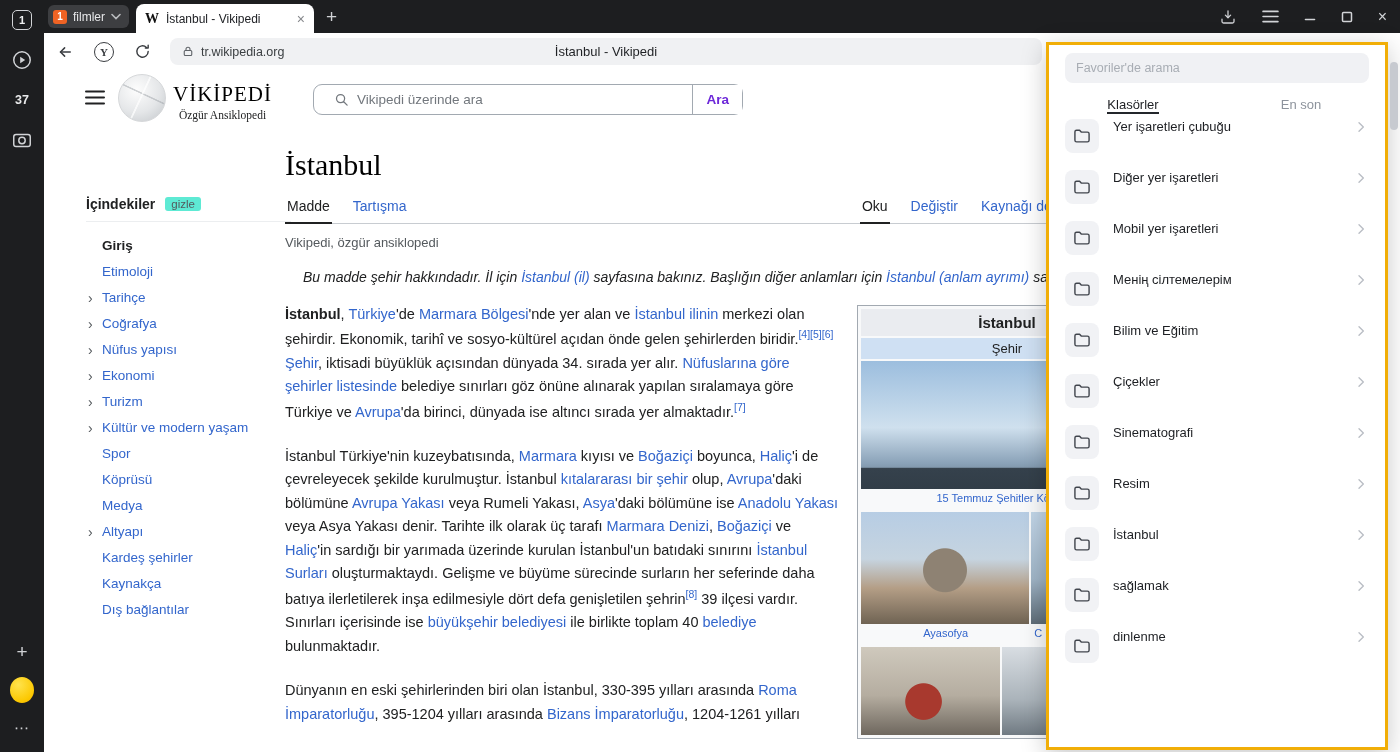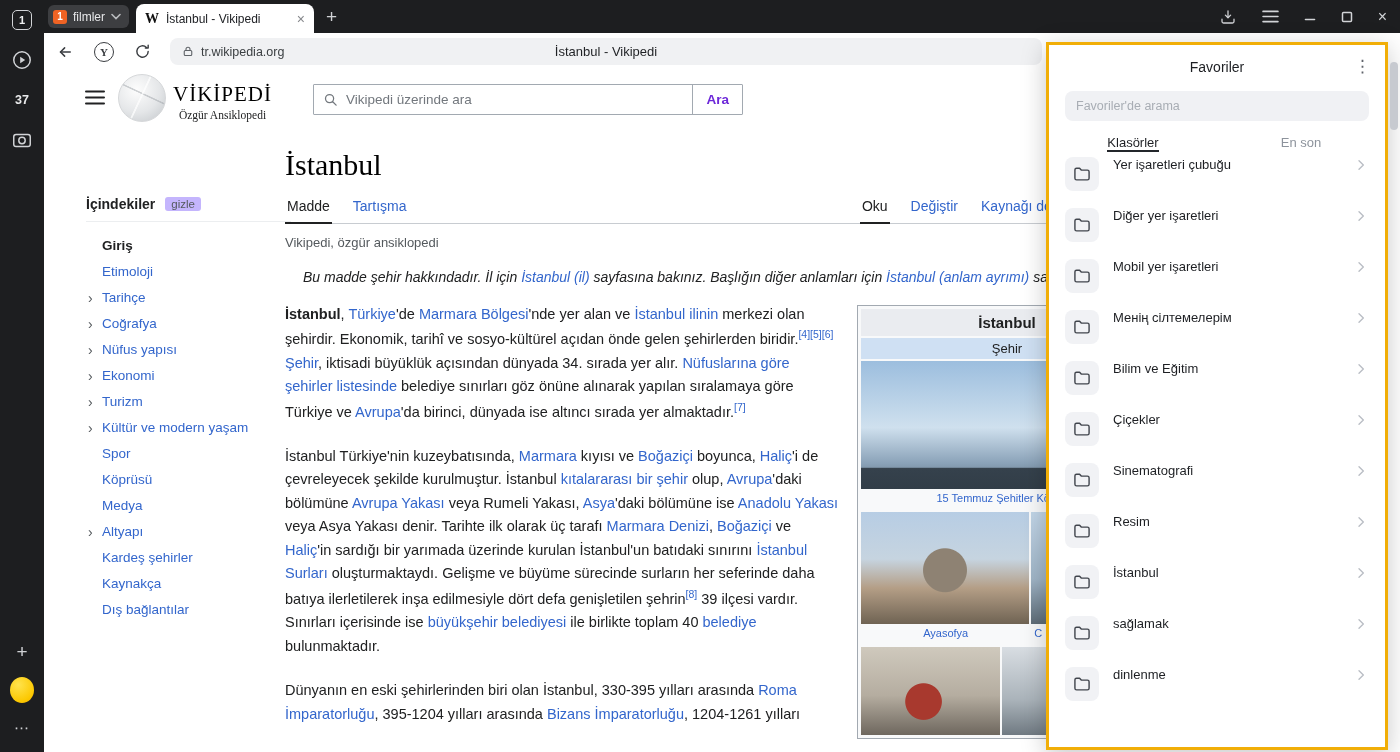--- a/index.html
+++ b/index.html
@@ -55,31 +55,31 @@
   .wlogo { position:absolute; left:74px; top:4px; width:48px; height:48px; border-radius:50%;
            background:
              linear-gradient(115deg, transparent 46%, rgba(255,255,255,.7) 47%, rgba(255,255,255,.7) 49%, transparent 50%),
              linear-gradient(25deg, transparent 55%, rgba(160,165,170,.5) 56%, rgba(160,165,170,.5) 57.5%, transparent 58.5%),
              radial-gradient(circle at 38% 32%, #fdfdfd, #e4e6e8 55%, #c2c6ca);
            border:1px solid #d6d8da; cursor:pointer; }
   .wordmark { position:absolute; left:129px; top:12px; text-align:center; cursor:pointer; }
   .wm1 { font-family:"Liberation Serif", serif; font-size:21px; letter-spacing:1px; color:#000;text-align:right; }
   .wm2 { font-family:"Liberation Serif", serif; font-size:11.5px; color:#202122; margin-top:2px; }
   .wsearch { position:absolute; left:269px; top:14px; width:430px; height:31px; display:flex; align-items:stretch;
-             border:1px solid #a2a9b1; border-radius:1px; background:#fff; }
+             border:1px solid #a2a9b1; border-radius:9px; background:#fff;padding-left:11px; }
   .mag { display:flex; align-items:center; padding:0 6px 0 9px; }
   .wsearch input { border:none; outline:none; flex:1; font-size:13.5px; font-family:inherit; color:#202122; background:transparent; }
   .wsearch input::placeholder { color:#72777d; }
   .ara-btn { border:none; border-left:1px solid #a2a9b1; background:#fff; font-family:Liberation Sans, sans-serif; font-size:13.5px;
              font-weight:600; color:#6d28d9; padding:0 13px; cursor:pointer; }
   
   .toc { position:absolute; left:42px; top:126px; width:205px; font-size:13.5px; }
   .toc-head { display:flex; align-items:center; gap:10px; padding-bottom:9px; border-bottom:1px solid #eceef0; }
   .toc-title { font-weight:bold; font-size:14px; color:#202122; }
-  .toc-hide { font-size:11.5px; color:#54595d; background:#c4b5fd; border-radius:3px; padding:1px 6px; cursor:pointer; }
+  .toc-hide { font-size:11.5px; color:#54595d; background:#5eead4; border-radius:3px; padding:1px 6px; cursor:pointer; }
   .toc-list { margin-top:11px; }
   .toc-item { position:relative; padding-left:16px; line-height:26px; cursor:pointer; }
   .toc-chev { position:absolute; left:2px; top:0; color:#54595d; font-size:14px; }
   .toc-link { color:#3366cc; }
   .toc-item.active .toc-link { color:#202122; font-weight:bold; }
   
   .article { position:absolute; left:241px; top:74px; width:872px; }
   .article h1 { font-family:"Liberation Serif", serif; font-weight:normal; font-size:30px; margin:4px 0 0 0; color:#000; }
   .page-tabs { display:flex; align-items:flex-end; border-bottom:1px solid #c8ccd1; margin-top:10px; }
   .pt-left, .pt-right { display:flex; }
@@ -324,24 +324,20 @@
           <p><span>İstanbul Türkiye'nin kuzeybatısında, </span><span class="wlink">Marmara</span><span> kıyısı ve </span><span class="wlink">Boğaziçi</span><span> boyunca, </span><span class="wlink">Haliç</span><span>'i de çevreleyecek şekilde kurulmuştur. İstanbul </span><span class="wlink">kıtalararası bir şehir</span><span> olup, </span><span class="wlink">Avrupa</span><span>'daki bölümüne </span><span class="wlink">Avrupa Yakası</span><span> veya Rumeli Yakası, </span><span class="wlink">Asya</span><span>'daki bölümüne ise </span><span class="wlink">Anadolu Yakası</span><span> veya Asya Yakası denir. Tarihte ilk olarak üç tarafı </span><span class="wlink">Marmara Denizi</span><span>, </span><span class="wlink">Boğaziçi</span><span> ve </span><span class="wlink">Haliç</span><span>'in sardığı bir yarımada üzerinde kurulan İstanbul'un batıdaki sınırını </span><span class="wlink">İstanbul Surları</span><span> oluşturmaktaydı. Gelişme ve büyüme sürecinde surların her seferinde daha batıya ilerletilerek inşa edilmesiyle dört defa genişletilen şehrin</span><sup class="ref">[8]</sup><span> 39 ilçesi vardır. Sınırları içerisinde ise </span><span class="wlink">büyükşehir belediyesi</span><span> ile birlikte toplam 40 </span><span class="wlink">belediye</span><span> bulunmaktadır.</span></p>
           <p><span>Dünyanın en eski şehirlerinden biri olan İstanbul, 330-395 yılları arasında </span><span class="wlink">Roma İmparatorluğu</span><span>, 395-1204 yılları arasında </span><span class="wlink">Bizans İmparatorluğu</span><span>, 1204-1261 yılları</span></p>
         </div>
     </div>
   </main>
 </div>
 
 <div class="scroll-thumb"></div>
 
 <div class="fav-panel">
-  <div class="fav-head">
-    <span class="fav-title">Favoriler</span>
-    <span class="fav-more">⋮</span>
-  </div>
   <input class="fav-search" placeholder="Favoriler'de arama" style="">
   <div class="fav-tabs">
       <div class="fav-tab active"><span class="tl">Klasörler</span></div>
       <div class="fav-tab"><span class="tl">En son</span></div>
     </div>
   <div class="fav-list">
       <div class="fav-item">
         <span class="folder-chip">
           <svg width="20" height="20" viewBox="0 0 24 24" fill="none" stroke="#41454d" stroke-width="1.7" stroke-linejoin="round">
             <path d="M3.5 7c0-1.1.9-2 2-2h3.6l2 2.3h7.4c1.1 0 2 .9 2 2V17c0 1.1-.9 2-2 2h-13c-1.1 0-2-.9-2-2V7z"></path>

